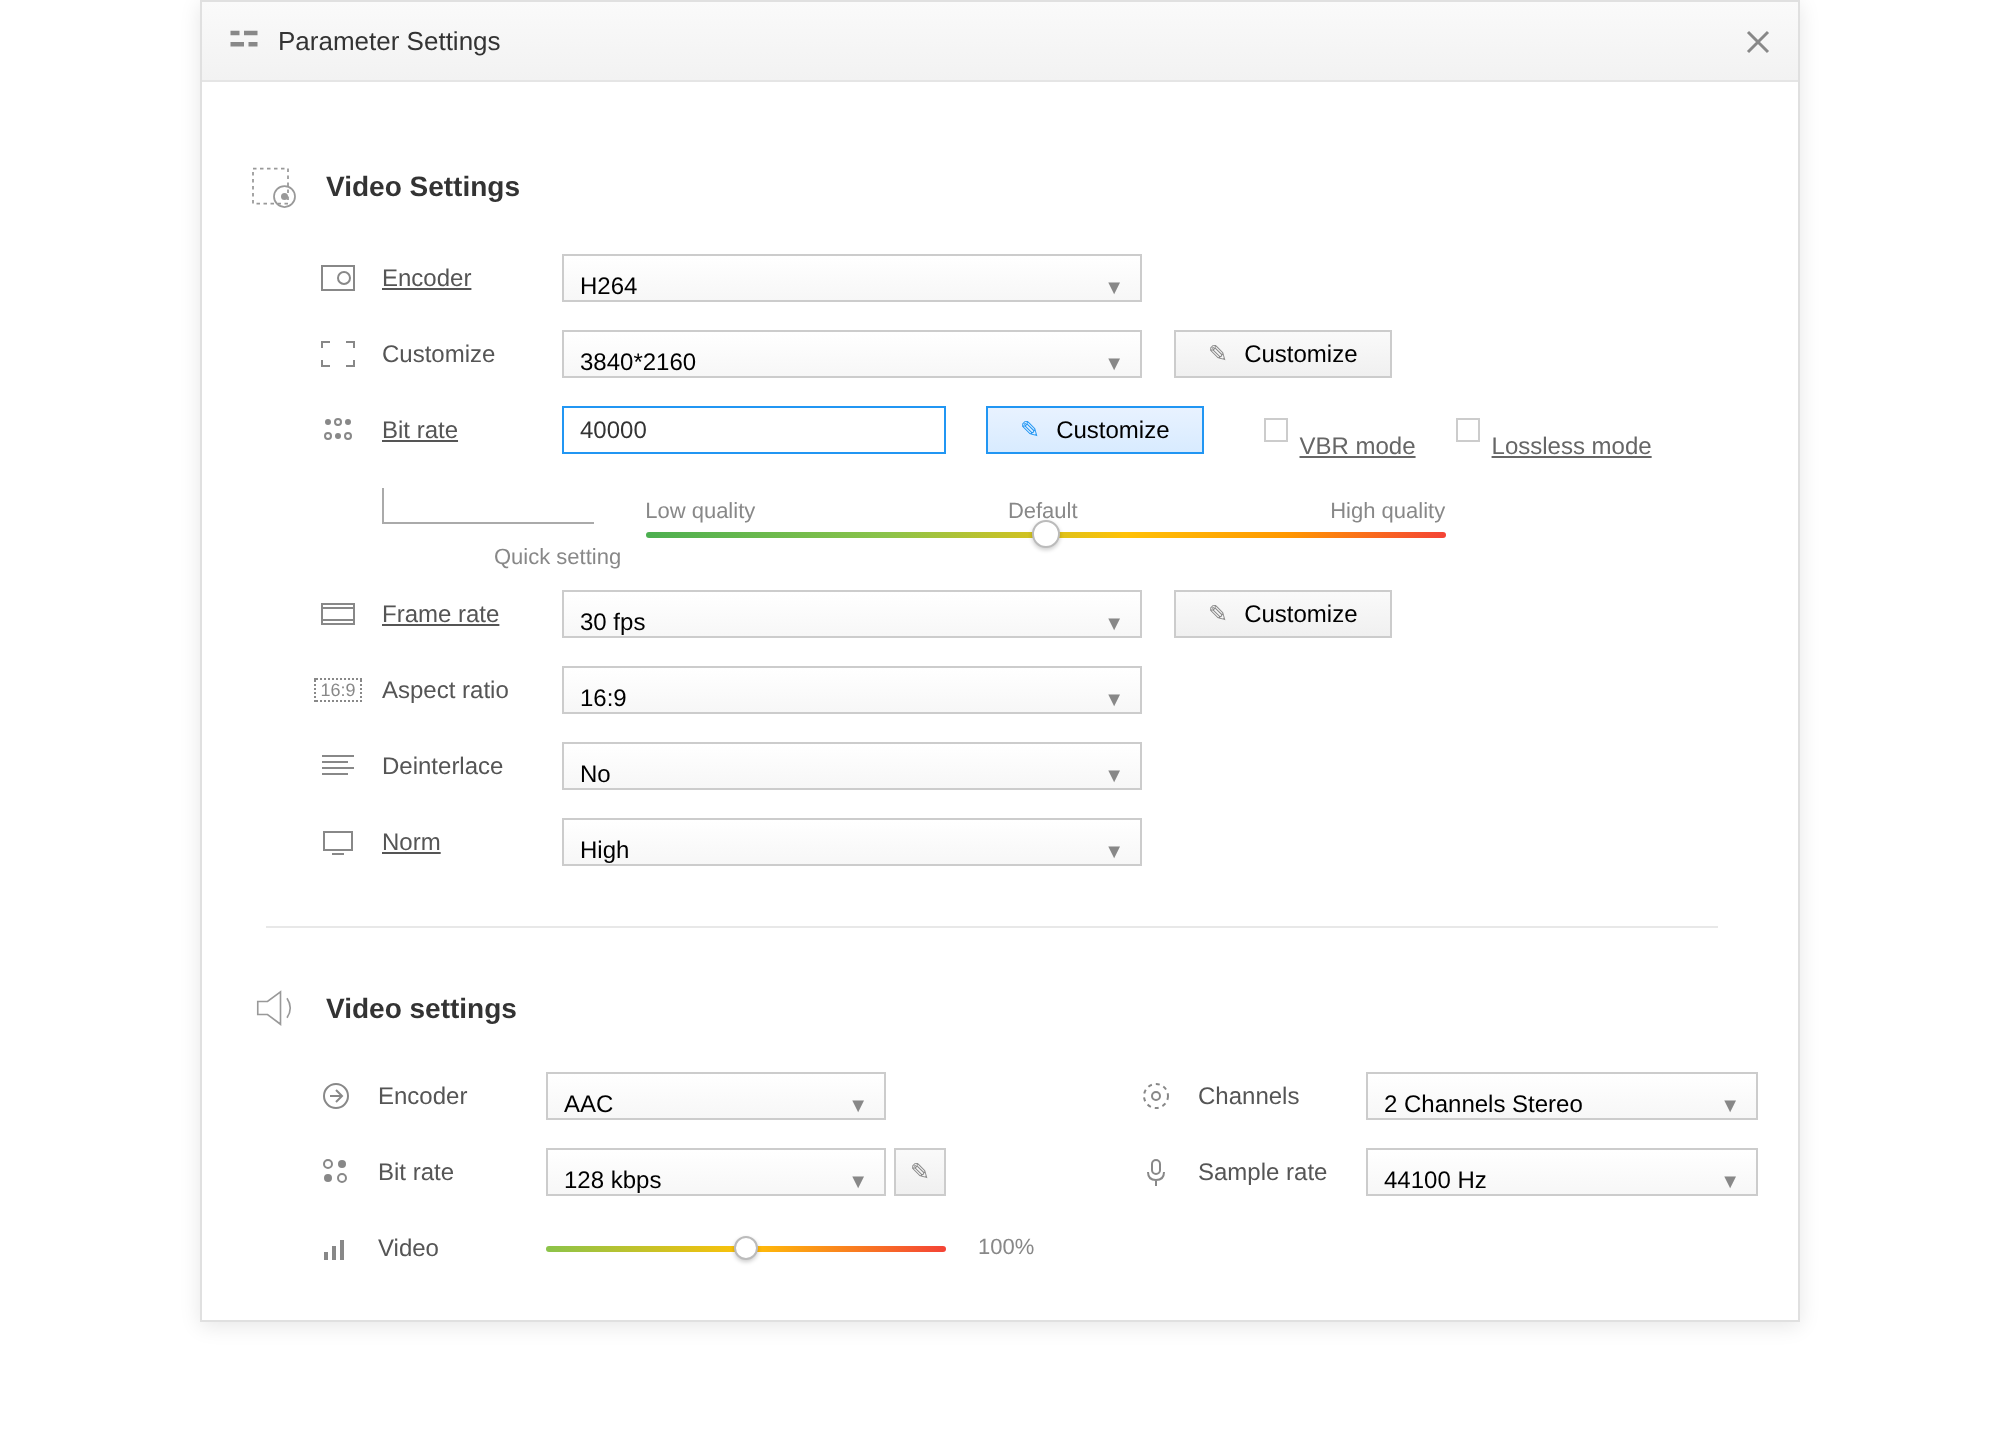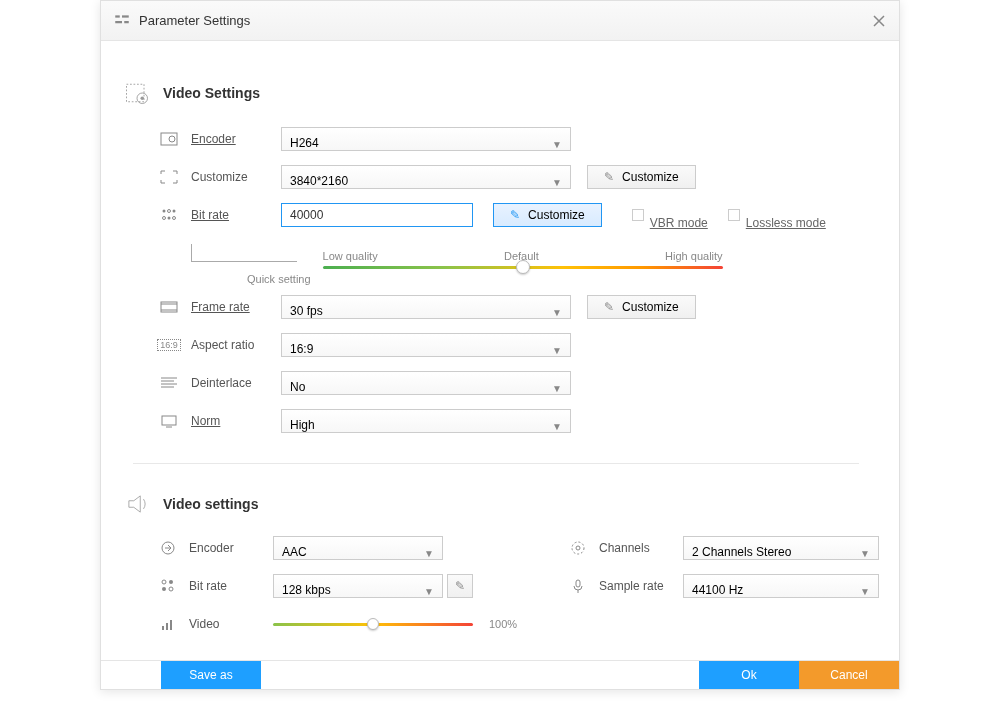--- a/index.html
+++ b/index.html
@@ -311,26 +311,14 @@
         <div class="vol-track">
             <div class="vol-thumb"></div>
           </div>
         <span class="vol-val">100%</span>
       </div>
       <div></div>
     </div>
 
   </div>
 
-  <div class="buttonbar">
-    <div class="barbtn blue leftmost">
-        <span>Save as</span>
-      </div>
-    <div class="buttonbar-spacer"></div>
-    <div class="barbtn blue">
-        <span>Ok</span>
-      </div>
-    <div class="barbtn orange">
-        <span>Cancel</span>
-      </div>
-  </div>
 
 </div>
 
 </body></html>

